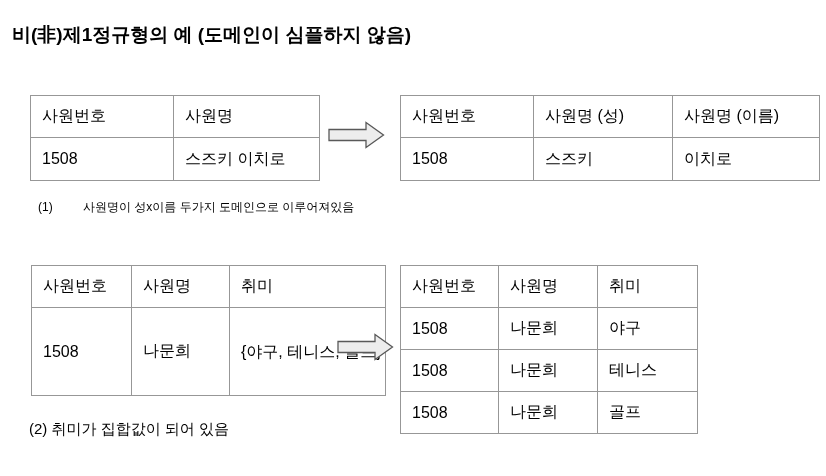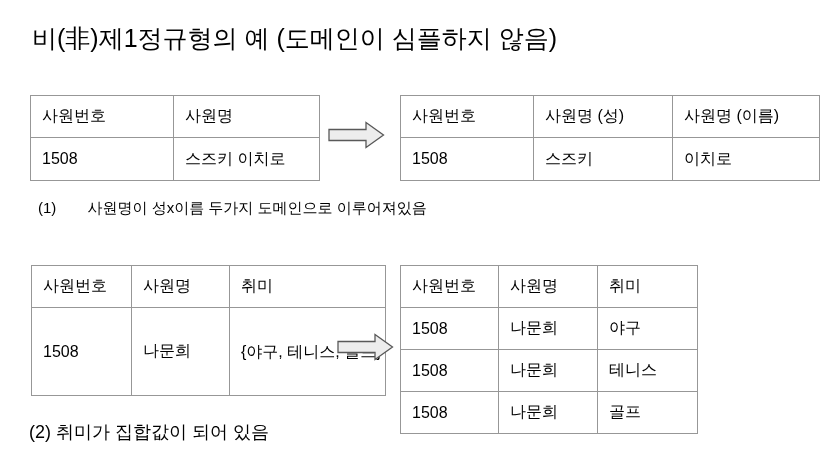--- a/index.html
+++ b/index.html
@@ -10,24 +10,24 @@
   }
   .stage {
     position: relative;
     width: 826px;
     height: 476px;
     background: #ffffff;
     overflow: hidden;
   }
   .title {
     position: absolute;
-    left: 32px;
+    left: 12px;
     top: 22px;
-    font-size: 25px;
-    font-weight: normal;
+    font-size: 19px;
+    font-weight: bold;
     letter-spacing: 0px;
     white-space: nowrap;
   }
   table.dbtable {
     position: absolute;
     border-collapse: collapse;
     table-layout: fixed;
   }
   table.dbtable td {
     border: 1px solid #979797;
@@ -48,30 +48,30 @@
     white-space: pre-line;
     line-height: 21px;
   }
   .arrow {
     position: absolute;
   }
   .caption1 {
     position: absolute;
     left: 38px;
     top: 199px;
-    font-size: 15px;
+    font-size: 12px;
     white-space: nowrap;
   }
   .caption1 .cap-num { display: inline-block; }
   .caption1 .cap-text { display: inline-block; margin-left: 27px; }
   .caption2 {
     position: absolute;
     left: 29px;
     top: 420px;
-    font-size: 18px;
+    font-size: 15px;
     white-space: nowrap;
   }
   
   #t1-before { left: 30px;  top: 95px; }
   #t1-after  { left: 400px; top: 95px; }
   #t2-before { left: 31px;  top: 265px; }
   #t2-after  { left: 400px; top: 265px; }
   #arrow1 { left: 328px; top: 121px; }
   #arrow2 { left: 337px; top: 333px; }
 </style>

